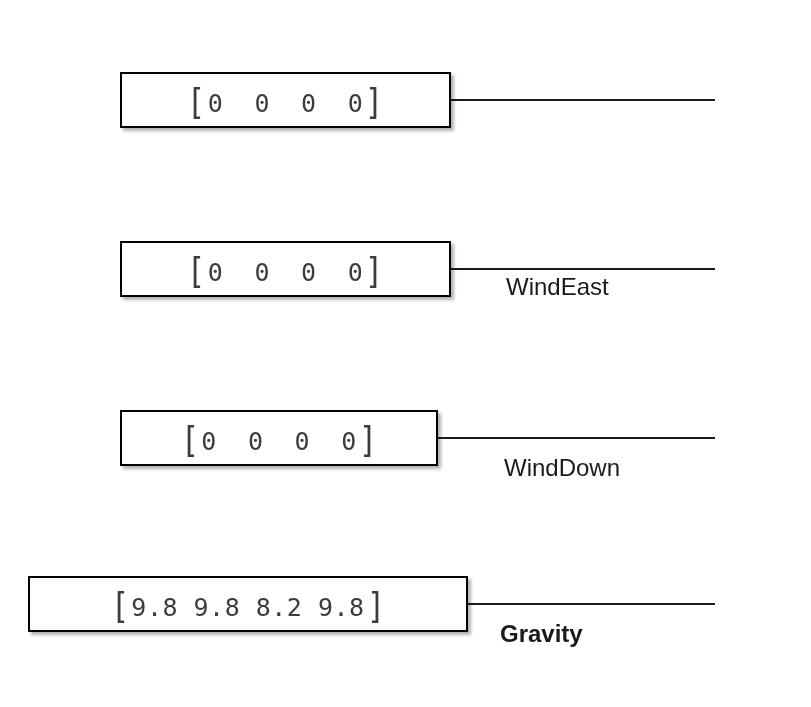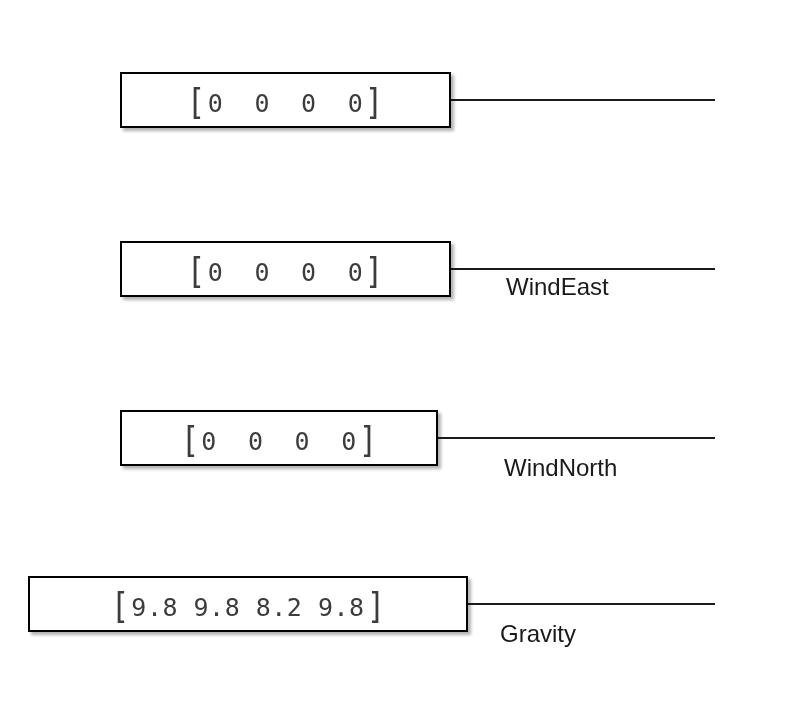--- a/index.html
+++ b/index.html
@@ -135,28 +135,28 @@
   </div>
   <div class="sig-line" style="left:451px; top:268px; width:266px;"></div>
   <div class="sig-arrow" style="left:717px; top:258px;"></div>
   <div class="sig-label" style="left:506px; top:275px;">WindEast</div>
 
   <div class="const-block" style="left:120px; top:410px; width:318px; height:56px;">
     <span class="const-value" style="font-size:25px;"><span class="brk">[</span><span>0  0  0  0</span><span class="brk">]</span></span>
   </div>
   <div class="sig-line" style="left:438px; top:437px; width:279px;"></div>
   <div class="sig-arrow" style="left:717px; top:427px;"></div>
-  <div class="sig-label" style="left:504px; top:456px;">WindNorth</div>
+  <div class="sig-label" style="left:504px; top:456px;">WindDown</div>
 
   <div class="const-block" style="left:28px; top:576px; width:440px; height:56px;">
     <span class="const-value" style="font-size:25px;"><span class="brk">[</span><span>9.8 9.8 8.2 9.8</span><span class="brk">]</span></span>
   </div>
   <div class="sig-line" style="left:468px; top:603px; width:249px;"></div>
   <div class="sig-arrow" style="left:717px; top:593px;"></div>
-  <div class="sig-label" style="left:500px; top:622px;">Gravity</div>
+  <div class="sig-label" style="left:500px; top:622px;font-weight:bold;">Gravity</div>
 
   <div class="bus-bar" style="left:748px; top:25px; width:22px; height:658px;"></div>
 
   <div class="bus-outport" style="left:750px; top:349px; width:18px; height:34px;">
     <div class="bus-outport-split"></div>
   </div>
 
   <div class="bus-signal" style="left:768px; top:360px; width:43px;">
     <div class="rail top"></div>
     <div class="dots"></div>

